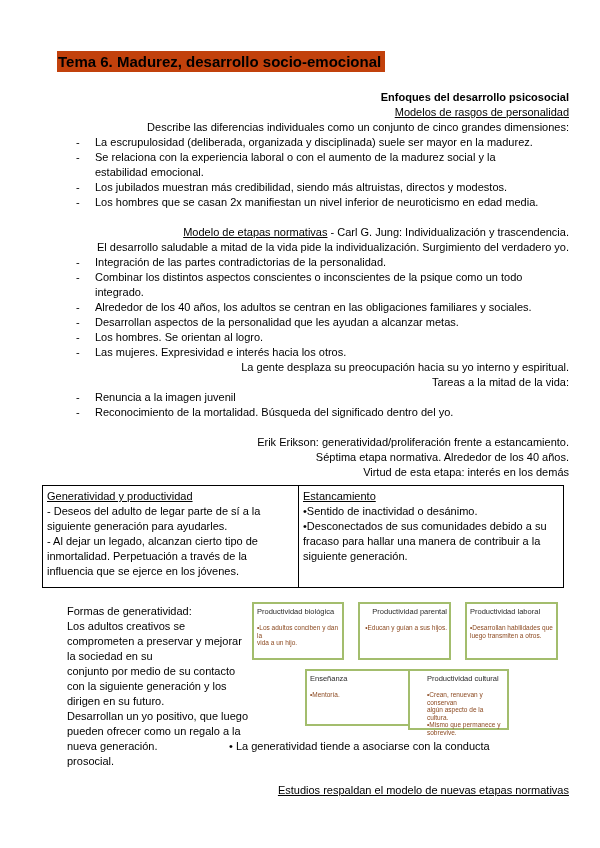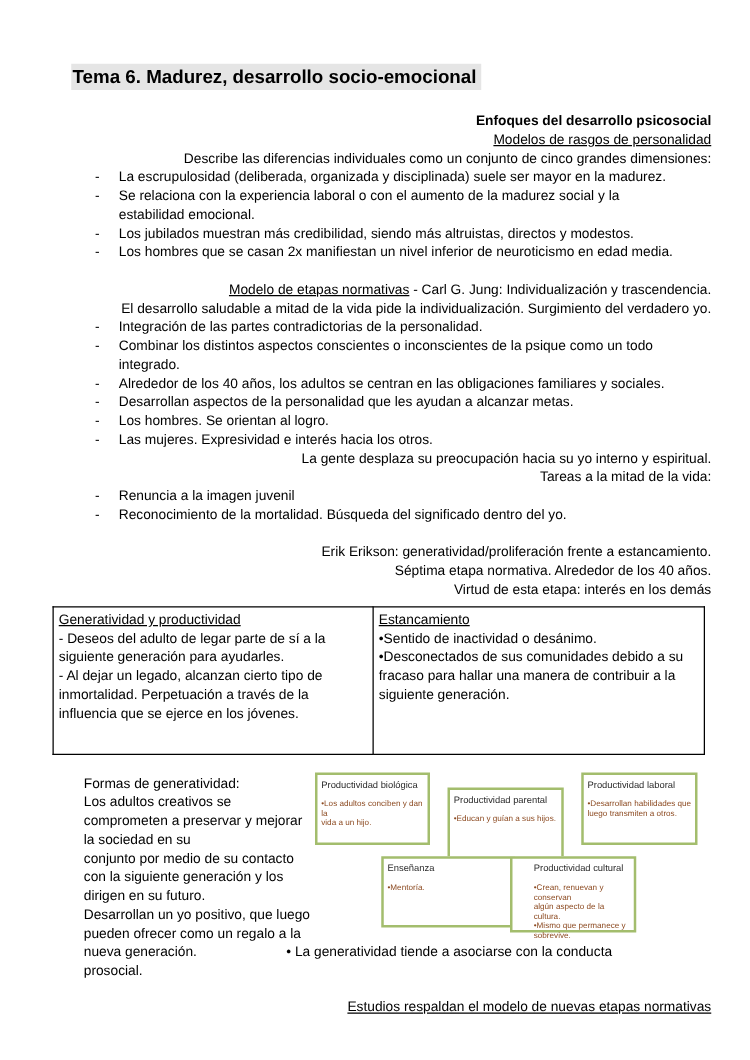--- a/index.html
+++ b/index.html
@@ -5,27 +5,27 @@
   html,body{margin:0;padding:0;background:#888;}
   .page{position:relative;width:600px;height:848px;margin:0 auto;background:#ffffff;
         font-family:"Liberation Sans",sans-serif;font-size:11px;line-height:15px;color:#000;
         overflow:hidden;}
   .content{position:absolute;left:57px;top:52px;width:512px;}
   p{margin:0;text-align:right;}
   .bold{font-weight:bold;}
   .u{text-decoration:underline;}
   .pre{white-space:pre-line;}
   .doc-title{font-size:15px;line-height:20px;font-weight:bold;margin:0 0 18px 0;}
-  .doc-title .hl{background:#e5e5e5;padding:2px 4px 2px 1px;}
+  .doc-title .hl{background:#c2410c;padding:2px 4px 2px 1px;}
   .bullet{display:flex;}
   .bullet .dash{flex:0 0 38px;padding-left:19px;box-sizing:border-box;}
   .bullet .bt{flex:1;}
   .spacer{height:15px;}
   table.tbl{border-collapse:collapse;margin:5px 0 0 -15px;table-layout:fixed;}
-  table.tbl td{border:1.5px solid #000;vertical-align:top;padding:3px 6px 24px 4px;}
+  table.tbl td{border:1.5px solid #000;vertical-align:top;padding:3px 6px 8px 4px;}
   td.c-left{width:245px;}
   td.c-right{width:254px;}
   .formas{position:relative;height:170px;margin-top:12px;}
   .left-text{position:absolute;left:10px;top:4px;width:280px;}
   .note{position:absolute;left:172px;top:139px;width:345px;}
   .gbox{position:absolute;background:#fff;border:2px solid #a3bd6d;box-sizing:border-box;
         padding:3px 2px 2px 3px;}
   .gbox-title{font-size:7.5px;line-height:9px;color:#2b2b2b;margin-bottom:8px;white-space:nowrap;}
   .gbox-body{font-size:6.5px;line-height:7.5px;color:#8c4a21;}
   .estudios{margin-top:13px;}
@@ -146,21 +146,21 @@
 pueden ofrecer como un regalo a la
 nueva generación.
 prosocial.</div>
       <div class="note">• La generatividad tiende a asociarse con la conducta</div>
 
       <div class="gbox" style="left:195px;top:2px;width:92px;height:58px;">
         <div class="gbox-title">Productividad biológica</div>
         <div class="gbox-body pre">•Los adultos conciben y dan la
 vida a un hijo.</div>
       </div>
-      <div class="gbox" style="left:301px;top:14px;width:93px;height:58px;">
+      <div class="gbox" style="left:301px;top:2px;width:93px;height:58px;text-align:right;">
         <div class="gbox-title">Productividad parental</div>
         <div class="gbox-body pre">•Educan y guían a sus hijos.</div>
       </div>
       <div class="gbox" style="left:408px;top:2px;width:93px;height:58px;">
         <div class="gbox-title">Productividad laboral</div>
         <div class="gbox-body pre">•Desarrollan habilidades que
 luego transmiten a otros.</div>
       </div>
       <div class="gbox" style="left:248px;top:69px;width:107px;height:57px;">
         <div class="gbox-title">Enseñanza</div>

